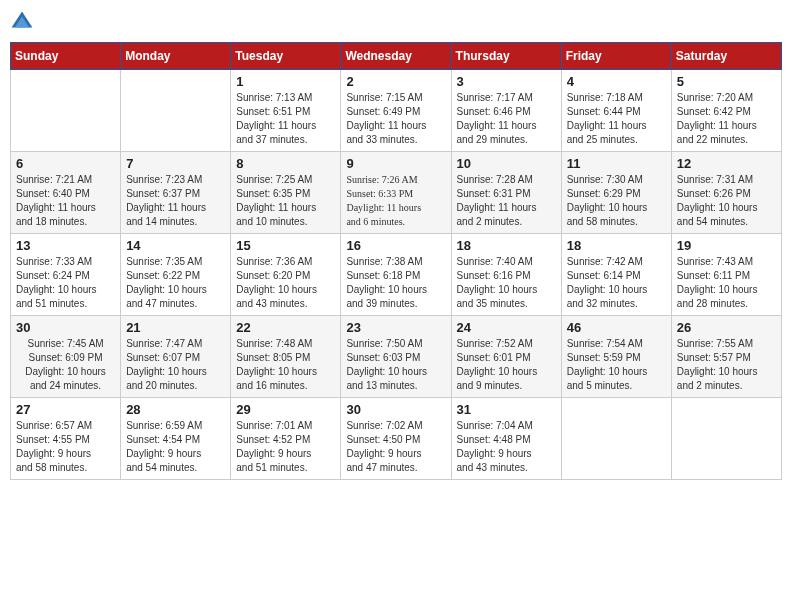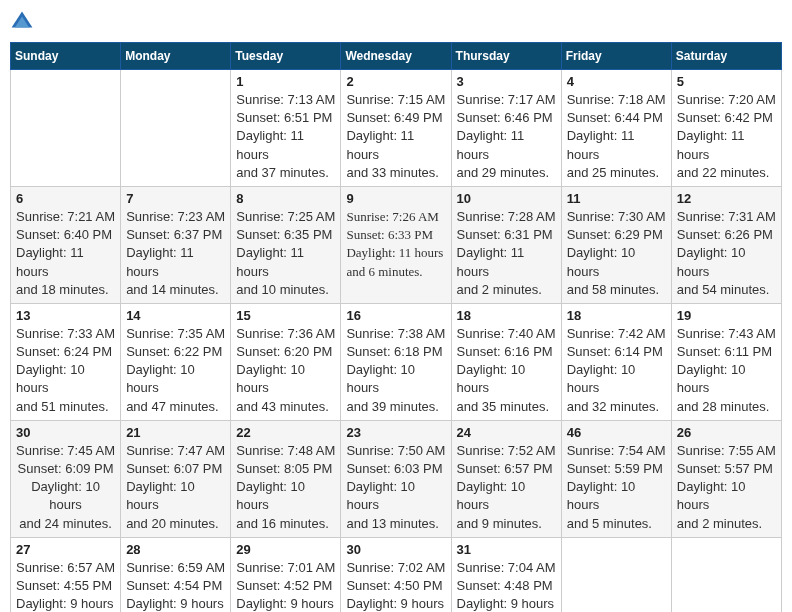--- a/index.html
+++ b/index.html
@@ -43,21 +43,21 @@
     .location {
       font-size: 15px;
       color: #444;
     }
     .calendar {
       width: 100%;
       border-collapse: collapse;
       font-size: 11px;
     }
     .calendar th {
-      background: #0c4a6e;
+      background: #b91c1c;
       color: #fff;
       padding: 6px 4px;
       text-align: left;
       font-size: 12px;
       font-weight: bold;
       border: 1px solid #1a5aa0;
     }
     .calendar td {
       vertical-align: top;
       padding: 4px 5px;
@@ -71,21 +71,21 @@
     }
     .day-num {
       font-size: 13px;
       font-weight: bold;
       color: #222;
       display: block;
       margin-bottom: 2px;
     }
     .day-info {
       color: #333;
-      font-size: 13px;
+      font-size: 10px;
       line-height: 1.4;
     }
     .empty-cell {
       background: #fff !important;
     }
   </style>
 </head>
 <body>
 
 <div class="header">
@@ -284,21 +284,21 @@
         <td>
           <span class="day-num">23</span>
           <div class="day-info" style="white-space: pre-line;">Sunrise: 7:50 AM
 Sunset: 6:03 PM
 Daylight: 10 hours
 and 13 minutes.</div>
         </td>
         <td>
           <span class="day-num">24</span>
           <div class="day-info" style="white-space: pre-line;">Sunrise: 7:52 AM
-Sunset: 6:57 PM
+Sunset: 6:01 PM
 Daylight: 10 hours
 and 9 minutes.</div>
         </td>
         <td>
           <span class="day-num">46</span>
           <div class="day-info" style="white-space: pre-line;">Sunrise: 7:54 AM
 Sunset: 5:59 PM
 Daylight: 10 hours
 and 5 minutes.</div>
         </td>

